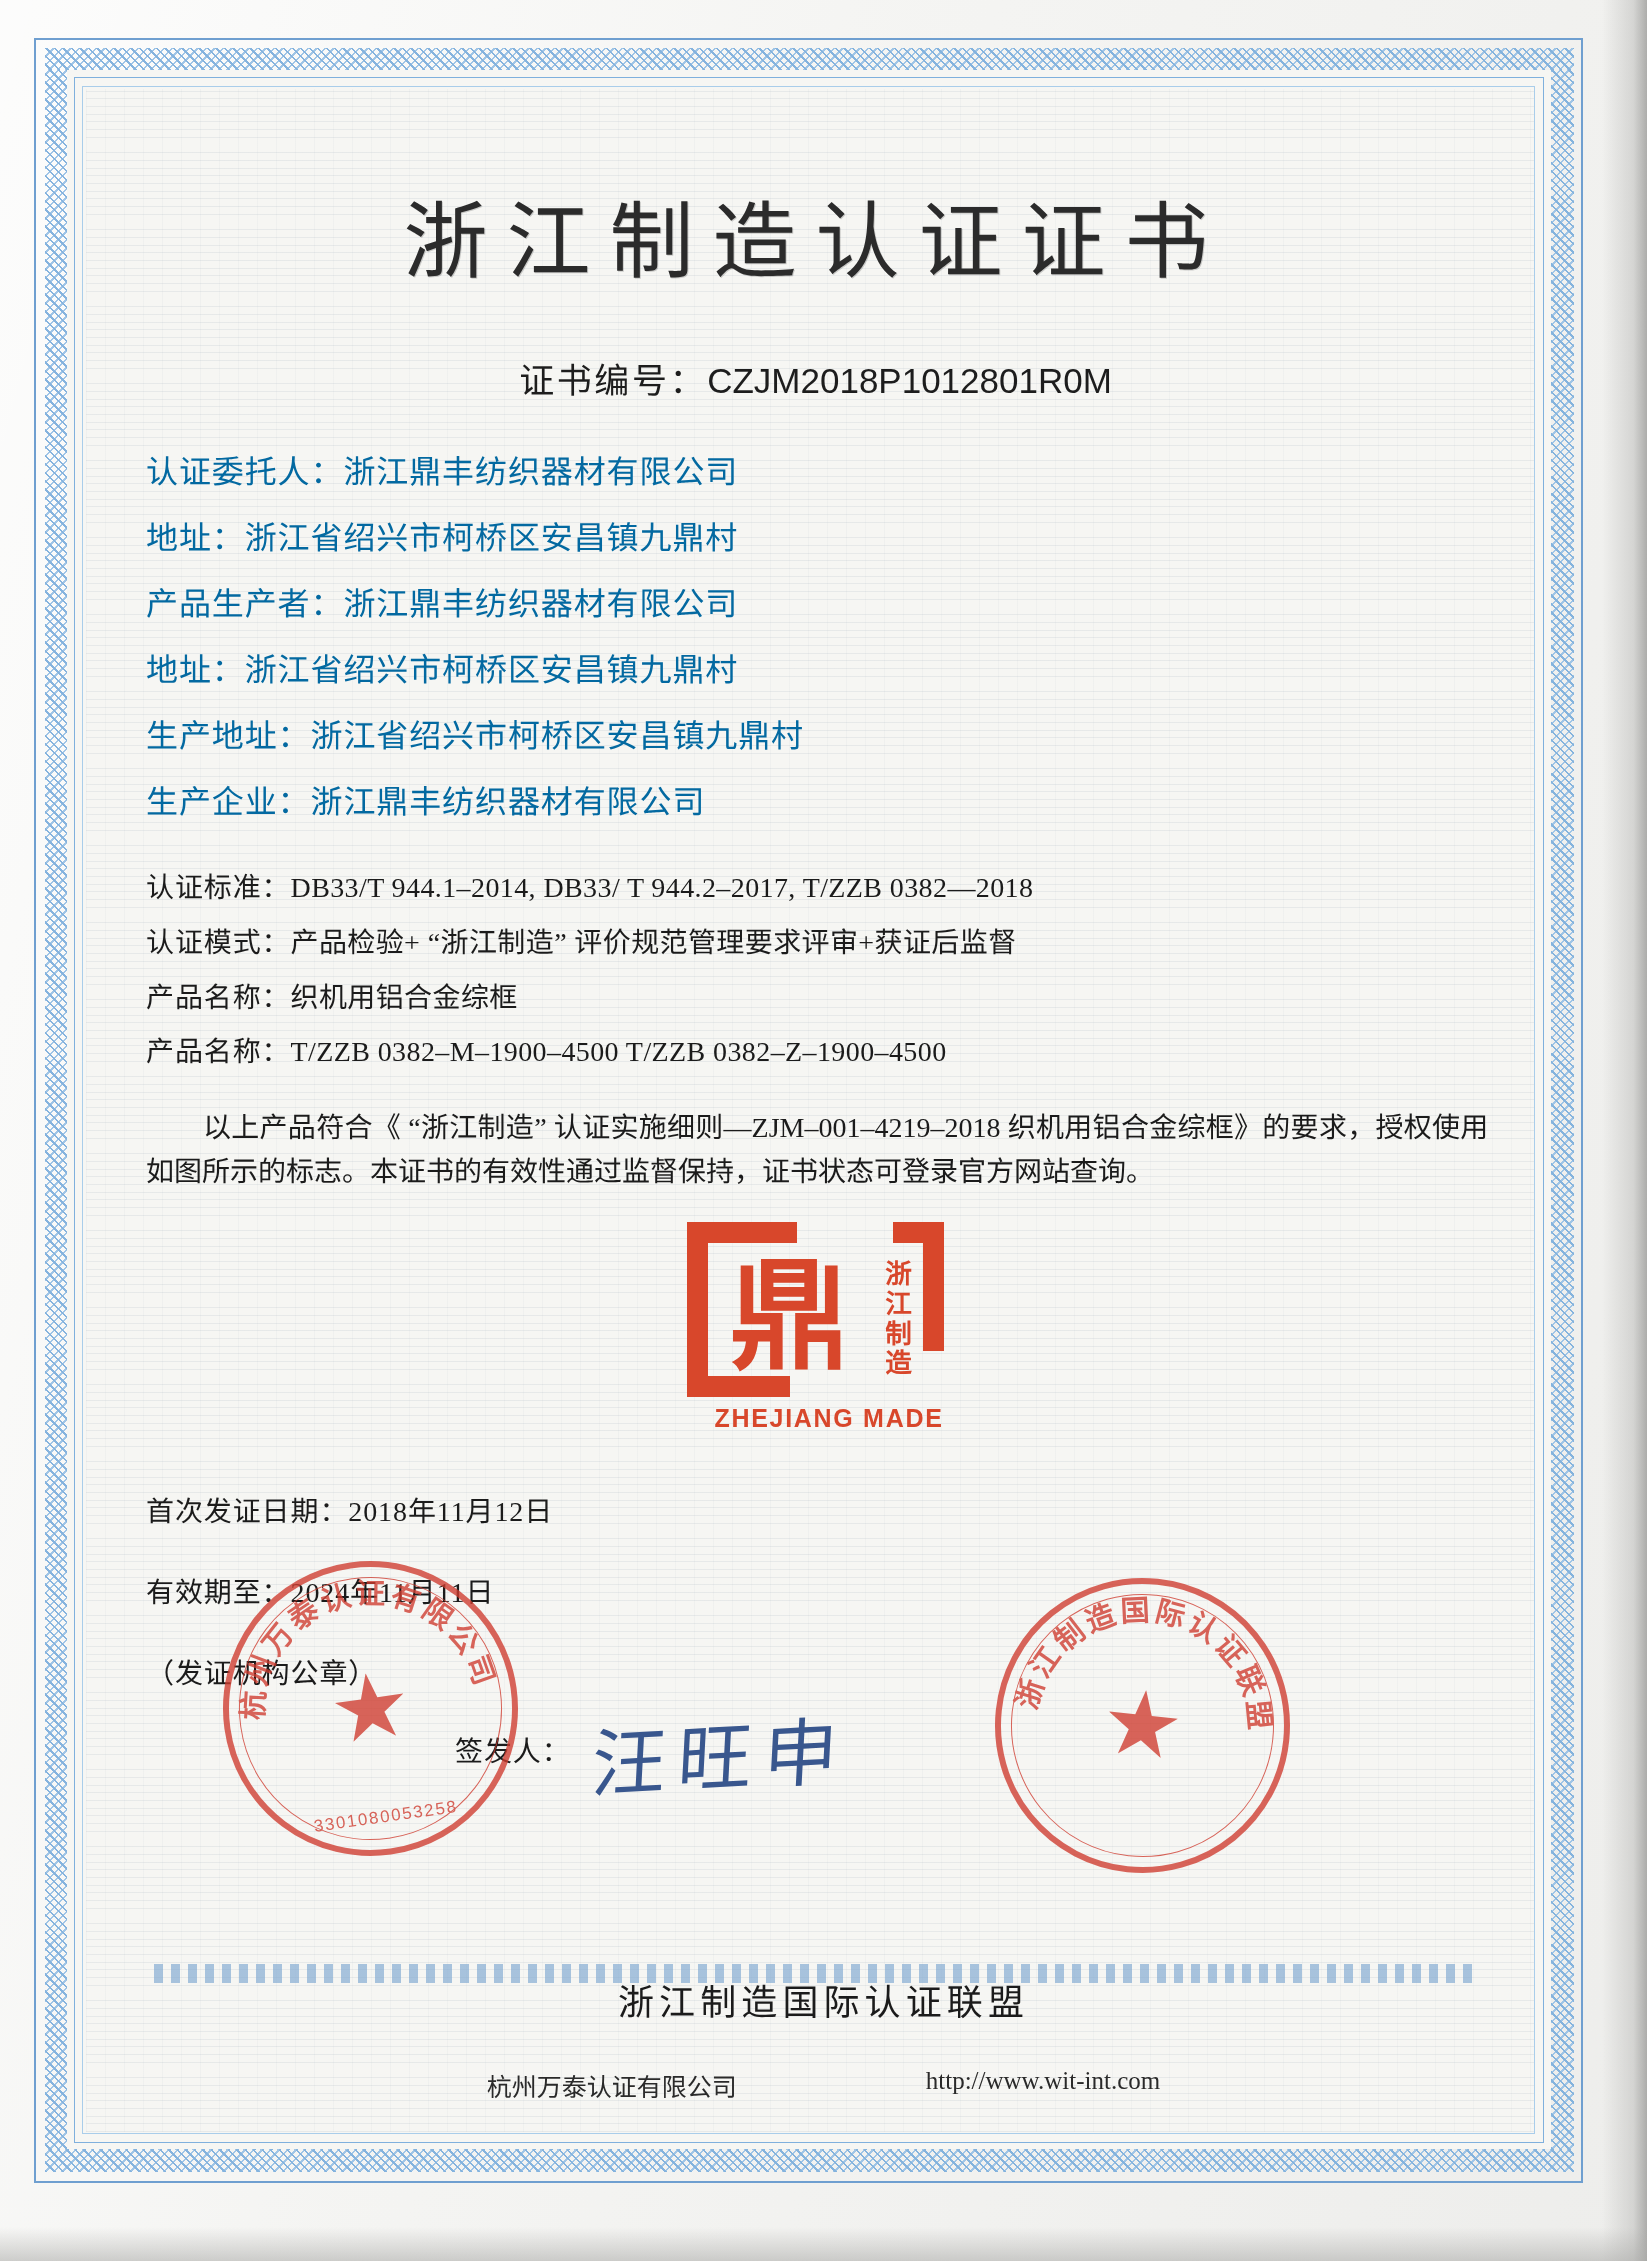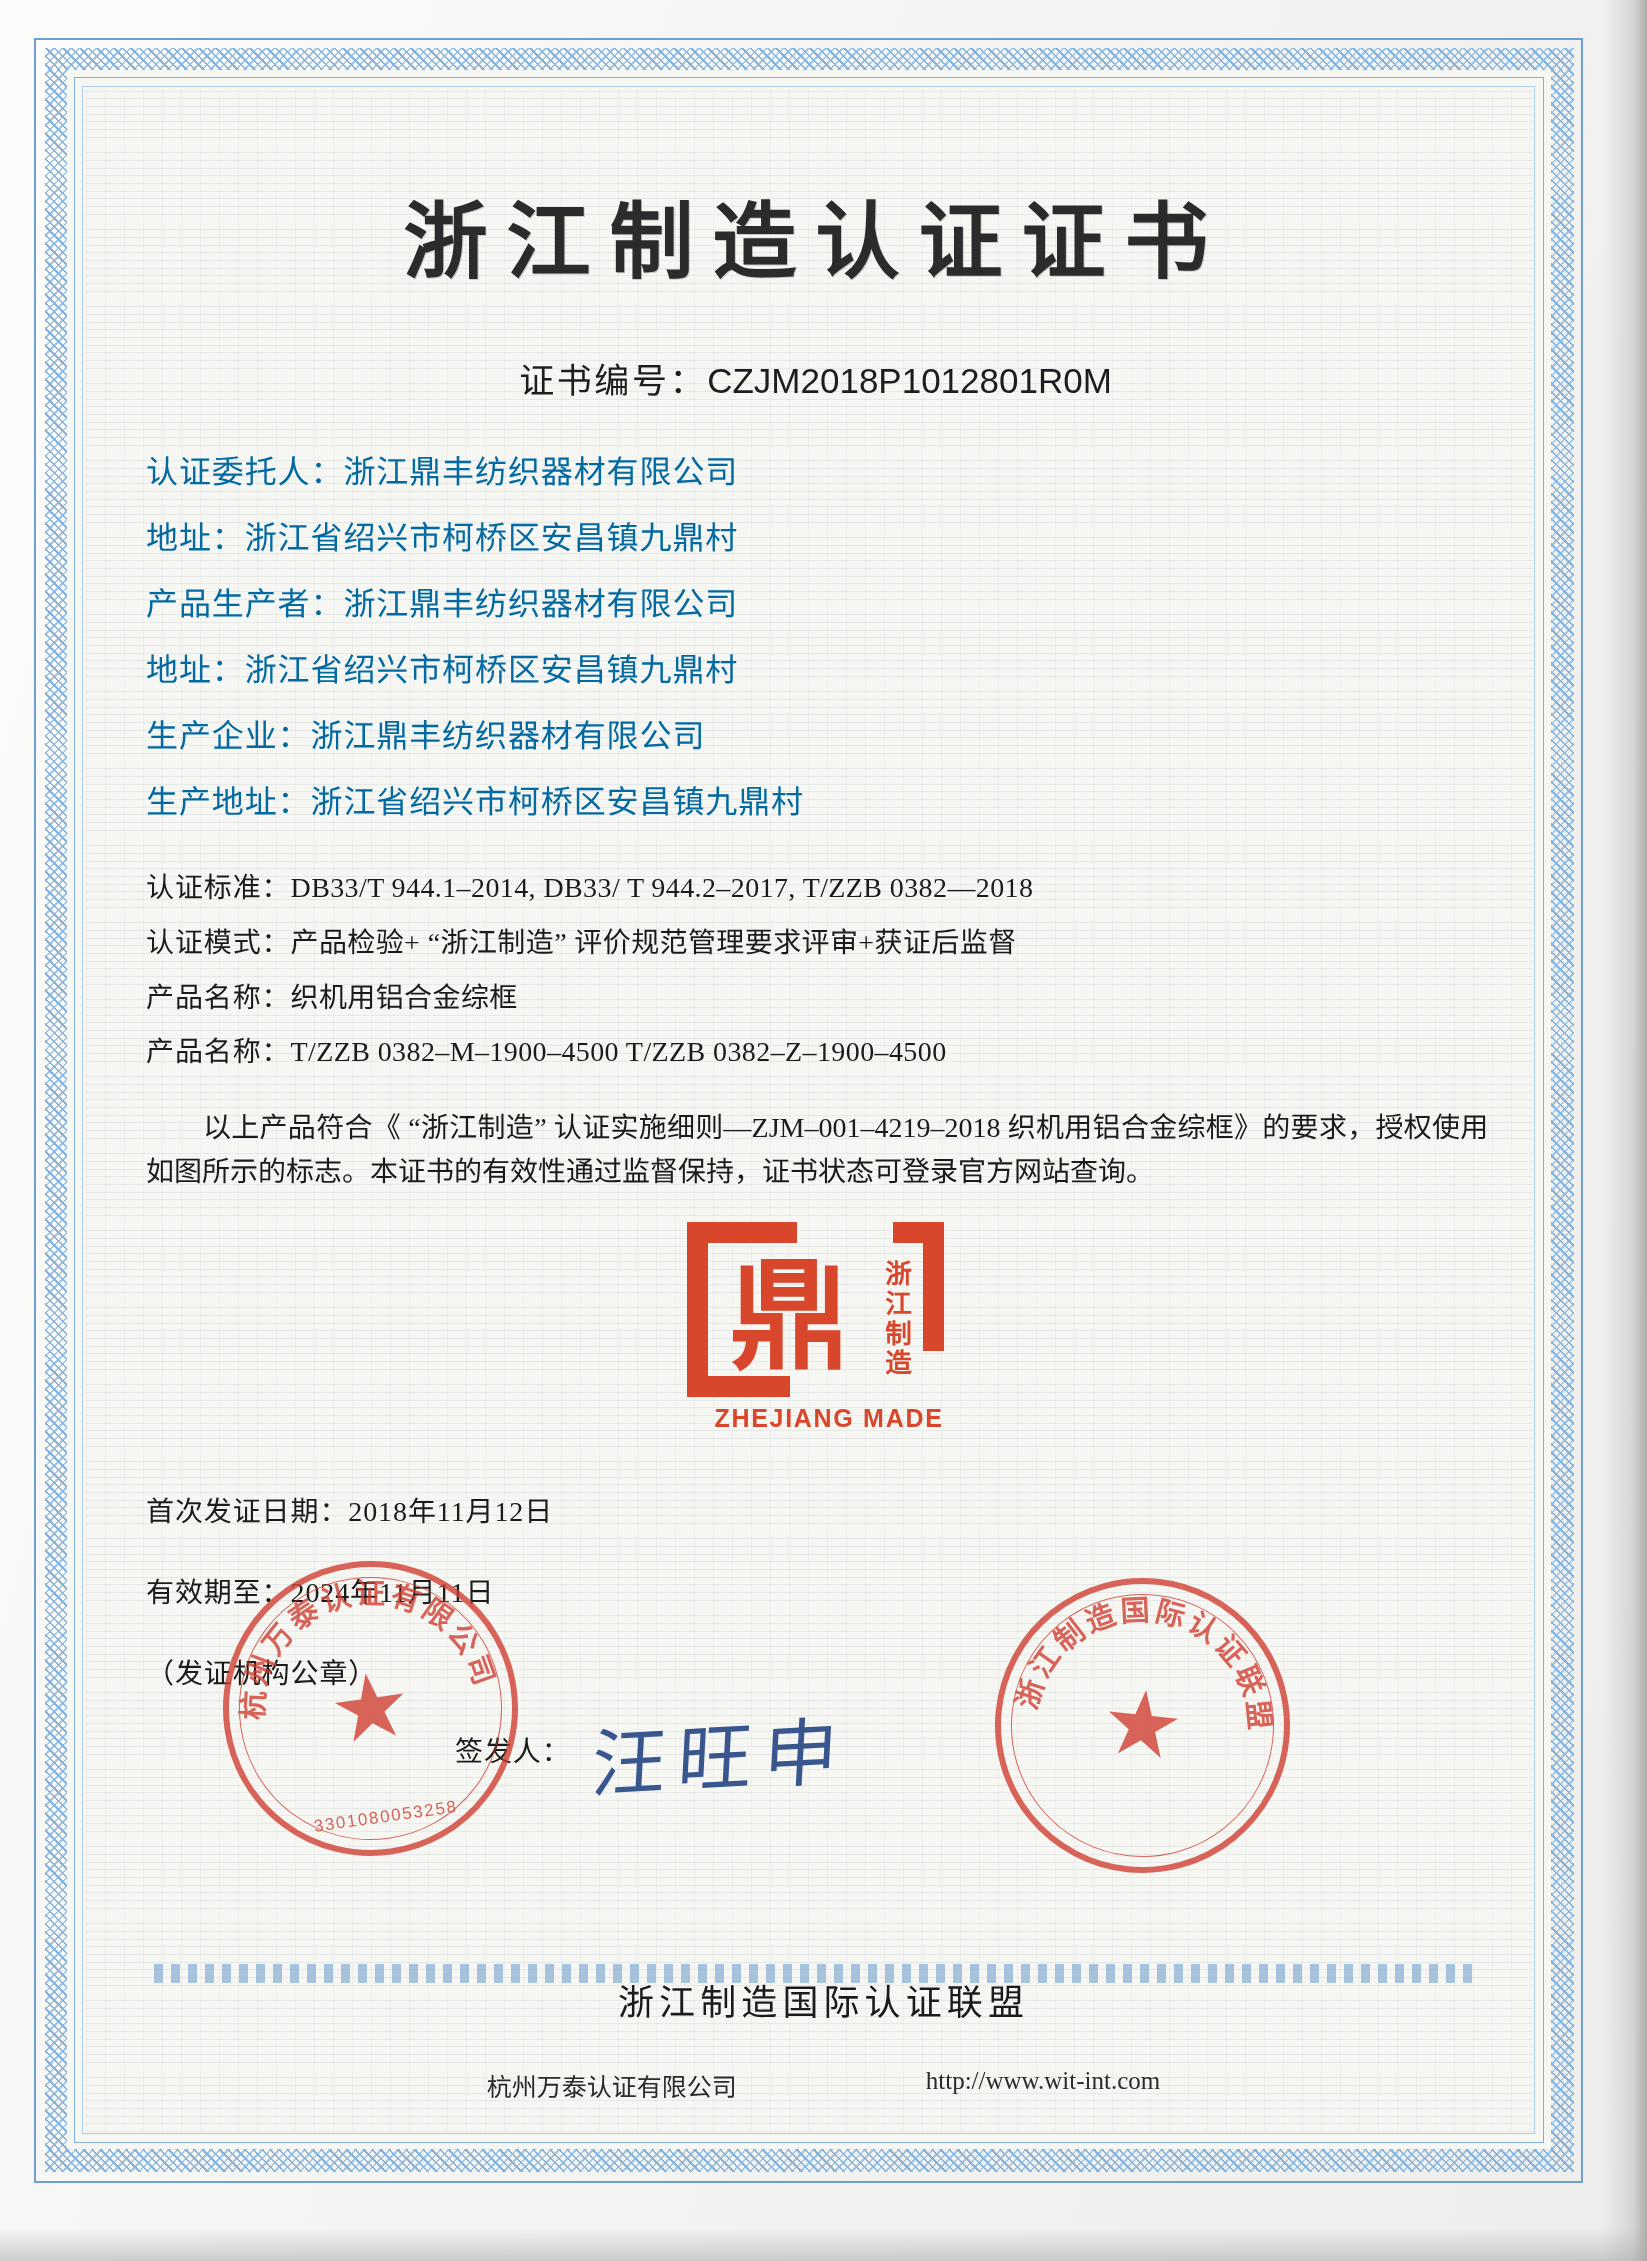--- a/index.html
+++ b/index.html
@@ -107,21 +107,21 @@
     position: absolute;
     left: 129px; top: 129px;
     width: 1373px;
     z-index: 5;
   }
 
   .cert-title {
     text-align: center;
     font-family: "Liberation Serif", serif;
     font-size: 84px;
-    font-weight: bold;
+    font-weight: normal;
     letter-spacing: 19px;
     color: #2b2b2b;
     margin: 45px 0 0 0;
     text-shadow: 0.9px 0.9px 0 rgba(0,0,0,0.18);
   }
 
   .cert-number {
     text-align: center;
     font-size: 35px;
     margin-top: 57px;
@@ -383,24 +383,24 @@
       <div class="field-line">
         <span>地址：</span><span>浙江省绍兴市柯桥区安昌镇九鼎村</span>
       </div>
       <div class="field-line">
         <span>产品生产者：</span><span>浙江鼎丰纺织器材有限公司</span>
       </div>
       <div class="field-line">
         <span>地址：</span><span>浙江省绍兴市柯桥区安昌镇九鼎村</span>
       </div>
       <div class="field-line">
+        <span>生产地址：</span><span>浙江省绍兴市柯桥区安昌镇九鼎村</span>
+      </div>
+      <div class="field-line">
         <span>生产企业：</span><span>浙江鼎丰纺织器材有限公司</span>
-      </div>
-      <div class="field-line">
-        <span>生产地址：</span><span>浙江省绍兴市柯桥区安昌镇九鼎村</span>
       </div>
     </div>
 
     <div class="fields-2">
       <div class="field-line2">
         <span class="lbl">认证标准：</span><span>DB33/T 944.1–2014, DB33/ T 944.2–2017, T/ZZB 0382—2018</span>
       </div>
       <div class="field-line2">
         <span class="lbl">认证模式：</span><span>产品检验+ “浙江制造” 评价规范管理要求评审+获证后监督</span>
       </div>

